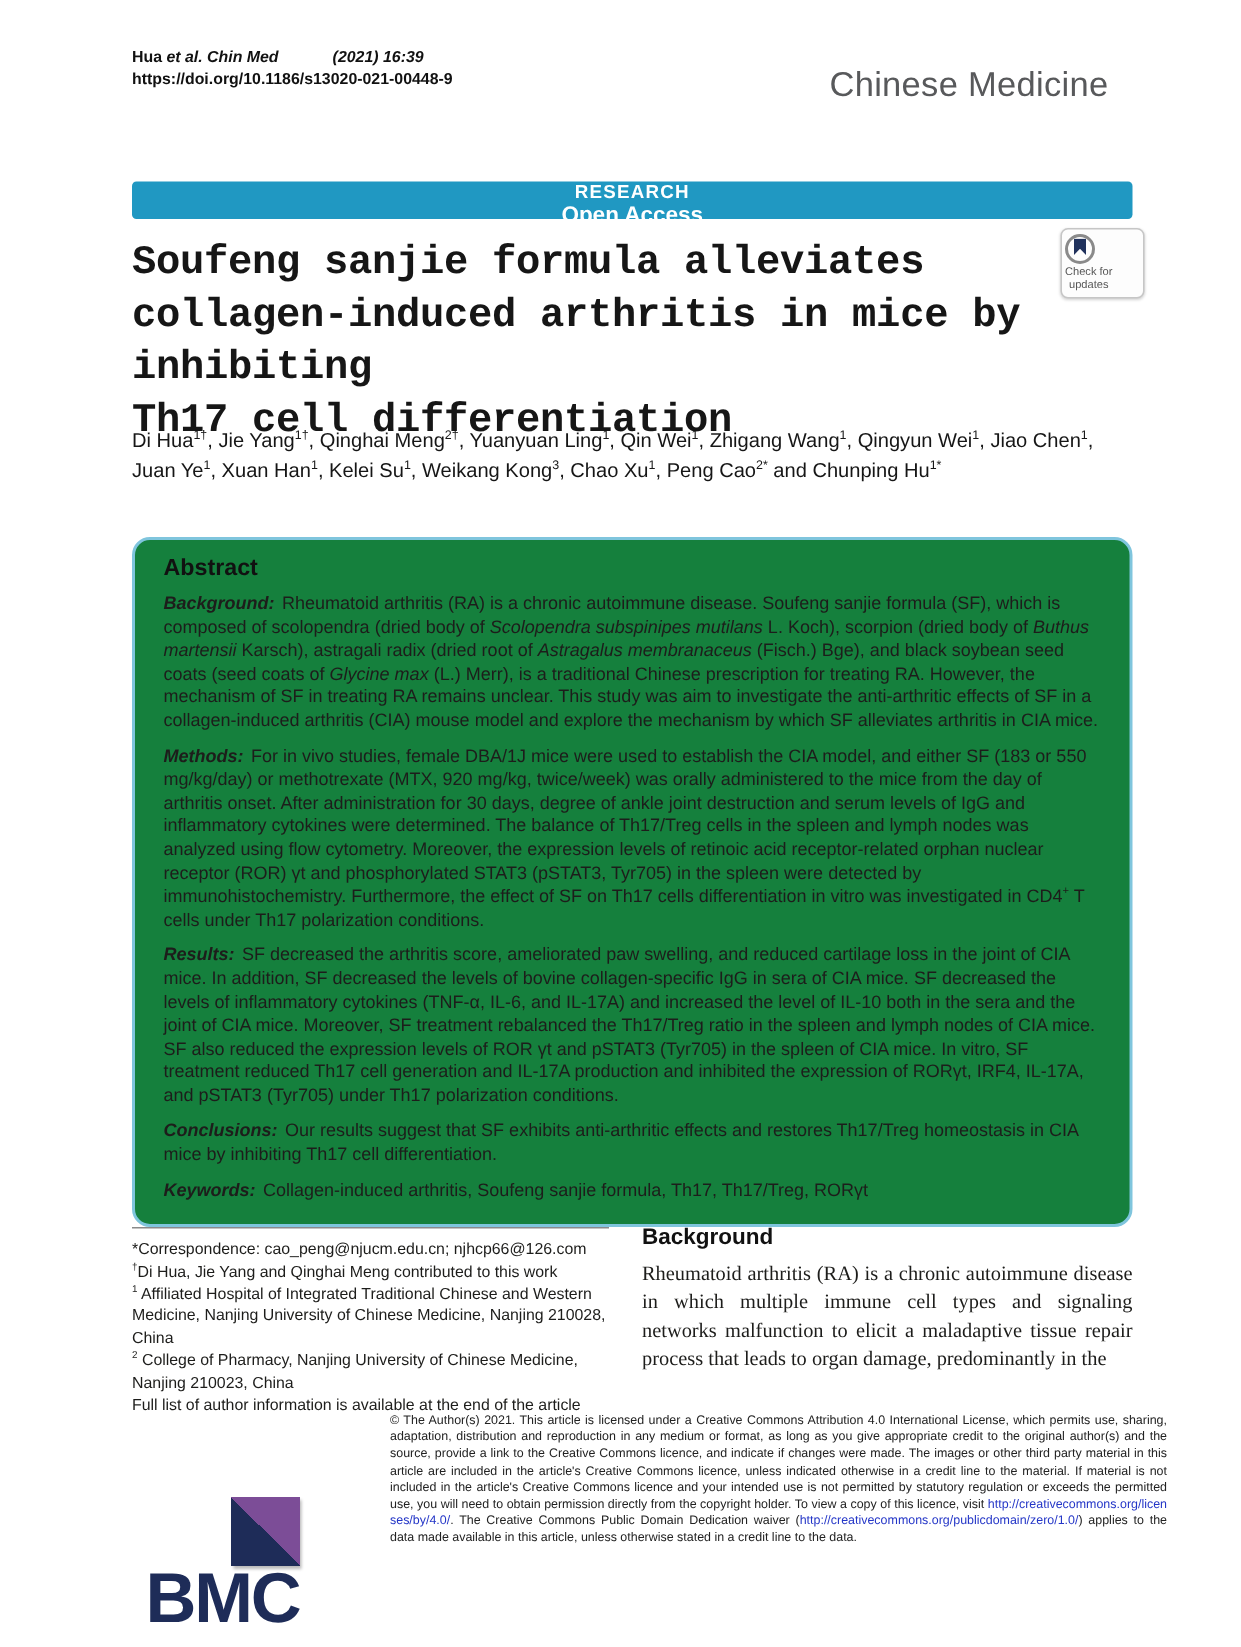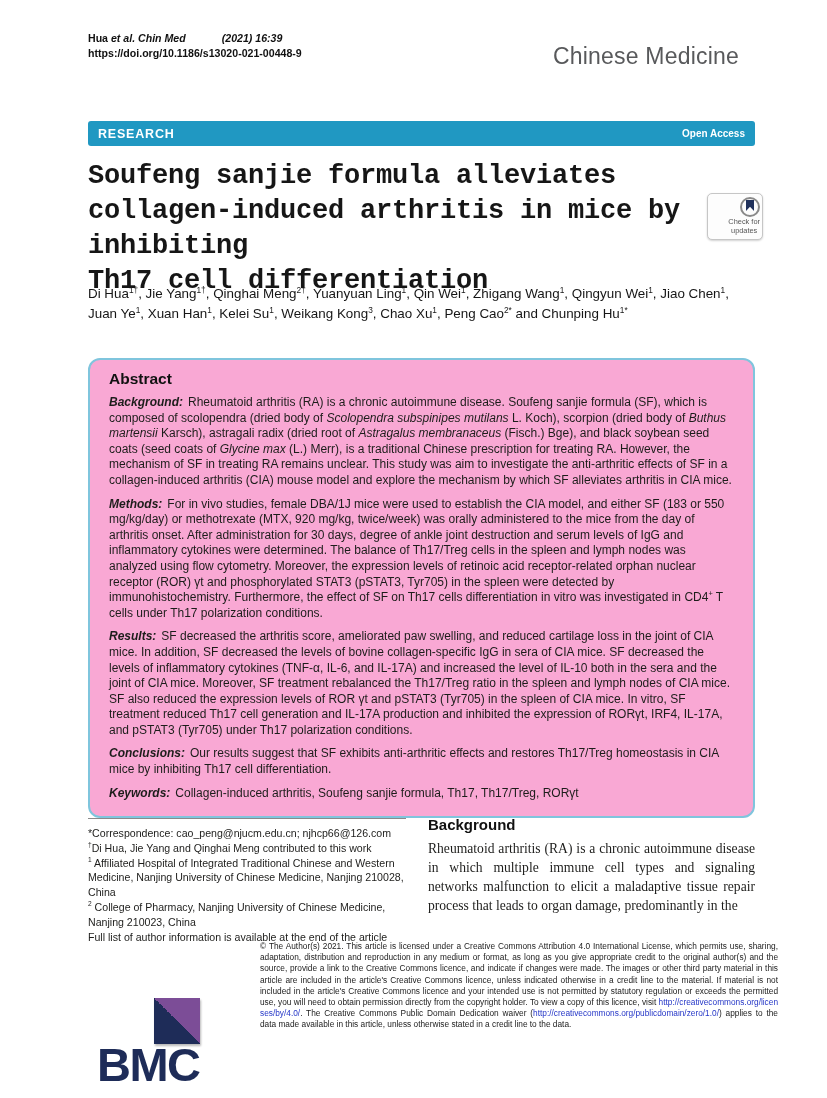--- a/index.html
+++ b/index.html
@@ -9,41 +9,41 @@
   .seg-gap{display:inline-block;width:36px;}
   .seg-link{color:#2436c7;text-decoration:none;word-break:break-all;}
 
   
   .hdr-left{position:absolute;top:31px;left:80px;font-size:10.6px;font-weight:bold;line-height:14.5px;color:#111;}
   .journal-name{position:absolute;top:43px;right:80px;font-size:23px;color:#58595b;letter-spacing:0.2px;}
 
   
   .banner{position:absolute;top:121px;left:80px;width:667px;height:25px;box-sizing:border-box;
           background:#2098c2;border-radius:3px;display:flex;justify-content:space-between;
-          align-items:center;padding:0 10px;color:#fff;font-weight:bold;}
+          align-items:center;padding:0 10px;color:#fff;font-weight:bold;flex-direction:column;}
   .banner .rtype{font-size:12.5px;letter-spacing:0.8px;}
-  .banner .oaccess{font-size:10px;}
+  .banner .oaccess{font-size:15px;}
 
   
   .title{position:absolute;top:159px;left:80px;width:615px;font-size:27px;font-weight:600;
          line-height:35px;letter-spacing:-0.2px;color:#161616;}
   .cfu-badge{position:absolute;top:152px;left:699px;width:56px;height:47px;box-sizing:border-box;
              border:1px solid #c6c6c6;border-radius:5px;background:#fdfdfd;display:flex;
-             flex-direction:column;align-items:flex-end;padding:3px 2px;box-shadow:0 1px 2px rgba(0,0,0,0.18);margin-top:41px;}
+             flex-direction:column;align-items:flex-start;padding:3px 2px;box-shadow:0 1px 2px rgba(0,0,0,0.18);}
   .cfu-circle{width:16px;height:16px;border:2px solid #8a8a8a;border-radius:50%;position:relative;margin-bottom:1px;}
   .cfu-bookmark{position:absolute;left:4px;top:1px;width:8px;height:11px;background:#20315c;
                 clip-path:polygon(0 0,100% 0,100% 100%,50% 62%,0 100%);}
   .cfu-text{font-size:7.4px;line-height:8.6px;color:#555;text-align:center;}
 
   
   .authors{position:absolute;top:284px;left:80px;width:667px;font-size:13.4px;line-height:19.5px;color:#161616;}
 
   
   .abstract-box{position:absolute;top:358px;left:80px;width:667px;box-sizing:border-box;
-                border:2px solid #7fc5dd;border-radius:12px;padding:10px 19px 11px;background:#f9a8d4;}
+                border:2px solid #7fc5dd;border-radius:12px;padding:10px 19px 11px;background:#15803d;}
   .abs-heading{font-size:15.5px;font-weight:bold;margin:0 0 7px;color:#111;}
   .abs-p{font-size:12px;line-height:15.6px;margin:0 0 8px;}
   .abs-p:last-child{margin-bottom:4px;}
   .sec-label{font-weight:bold;margin-right:5px;font-style:italic;}
 
   
   .notes{position:absolute;top:818px;left:80px;width:318px;font-size:10.6px;line-height:14.8px;color:#1d1d1b;}
   .notes-rule{border-top:1px solid #8a8a8a;margin-bottom:7px;width:318px;}
   .bg-col{position:absolute;top:816px;left:420px;width:327px;}
   .bg-heading{font-size:15px;font-weight:bold;margin:0 0 6px;color:#111;}

